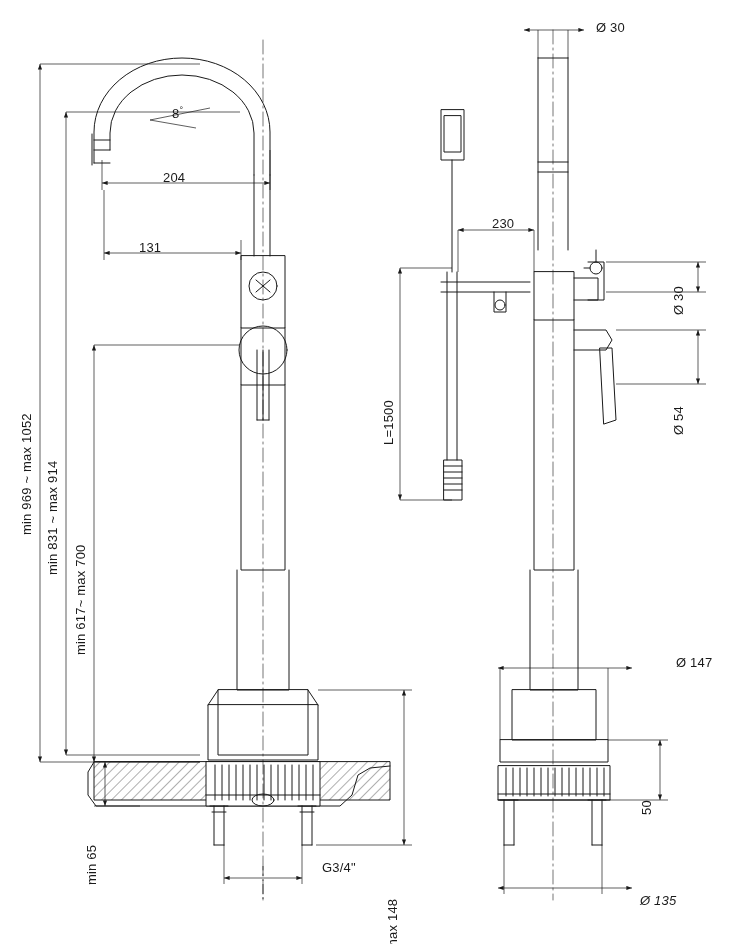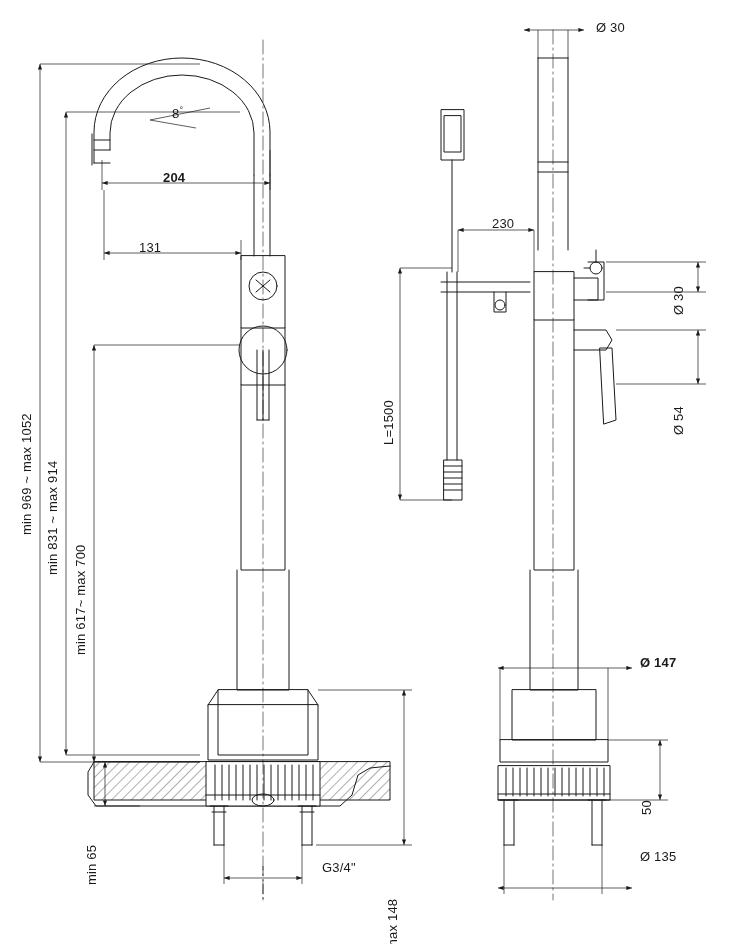--- a/index.html
+++ b/index.html
@@ -222,36 +222,36 @@
       <path d="M610,800 L668,800"></path>
 
       <path d="M498,888 L632,888" marker-start="url(#arrS)" marker-end="url(#arr)"></path>
       <path d="M504,845 L504,894"></path>
       <path d="M602,845 L602,894"></path>
     </g>
   </svg>
 
   <div class="lbl" style="left:172px; top:105px;"><span>8</span><span style="font-size:9px; vertical-align:super;">°</span></div>
 
-  <div class="lbl" style="left:163px; top:170px;font-weight:bold;">204</div>
+  <div class="lbl" style="left:163px; top:170px;">204</div>
   <div class="lbl" style="left:139px; top:240px;">131</div>
 
   <div class="lbl vert" style="left:34px; top:520px;">min 969 ~ max 1052</div>
   <div class="lbl vert" style="left:60px; top:560px;">min 831 ~ max 914</div>
   <div class="lbl vert" style="left:88px; top:640px;">min 617~ max 700</div>
   <div class="lbl vert" style="left:99px; top:870px;">min 65</div>
   <div class="lbl vert" style="left:400px; top:935px;">max 148</div>
 
   <div class="lbl" style="left:322px; top:860px;">G3/4"</div>
 
   <div class="lbl" style="left:596px; top:20px;"><span>Ø 30</span></div>
 
   <div class="lbl vert" style="left:686px; top:300px;">Ø 30</div>
   <div class="lbl vert" style="left:686px; top:420px;">Ø 54</div>
 
   <div class="lbl vert" style="left:396px; top:430px;">L=1500</div>
   <div class="lbl" style="left:492px; top:216px;">230</div>
 
-  <div class="lbl" style="left:640px; top:655px;font-weight:bold;">Ø 147</div>
+  <div class="lbl" style="left:676px; top:655px;">Ø 147</div>
   <div class="lbl vert" style="left:654px; top:800px;">50</div>
-  <div class="lbl" style="left:640px; top:849px;">Ø 135</div>
+  <div class="lbl" style="left:640px; top:893px;font-style:italic;">Ø 135</div>
 
 </div>
 
 </body></html>

